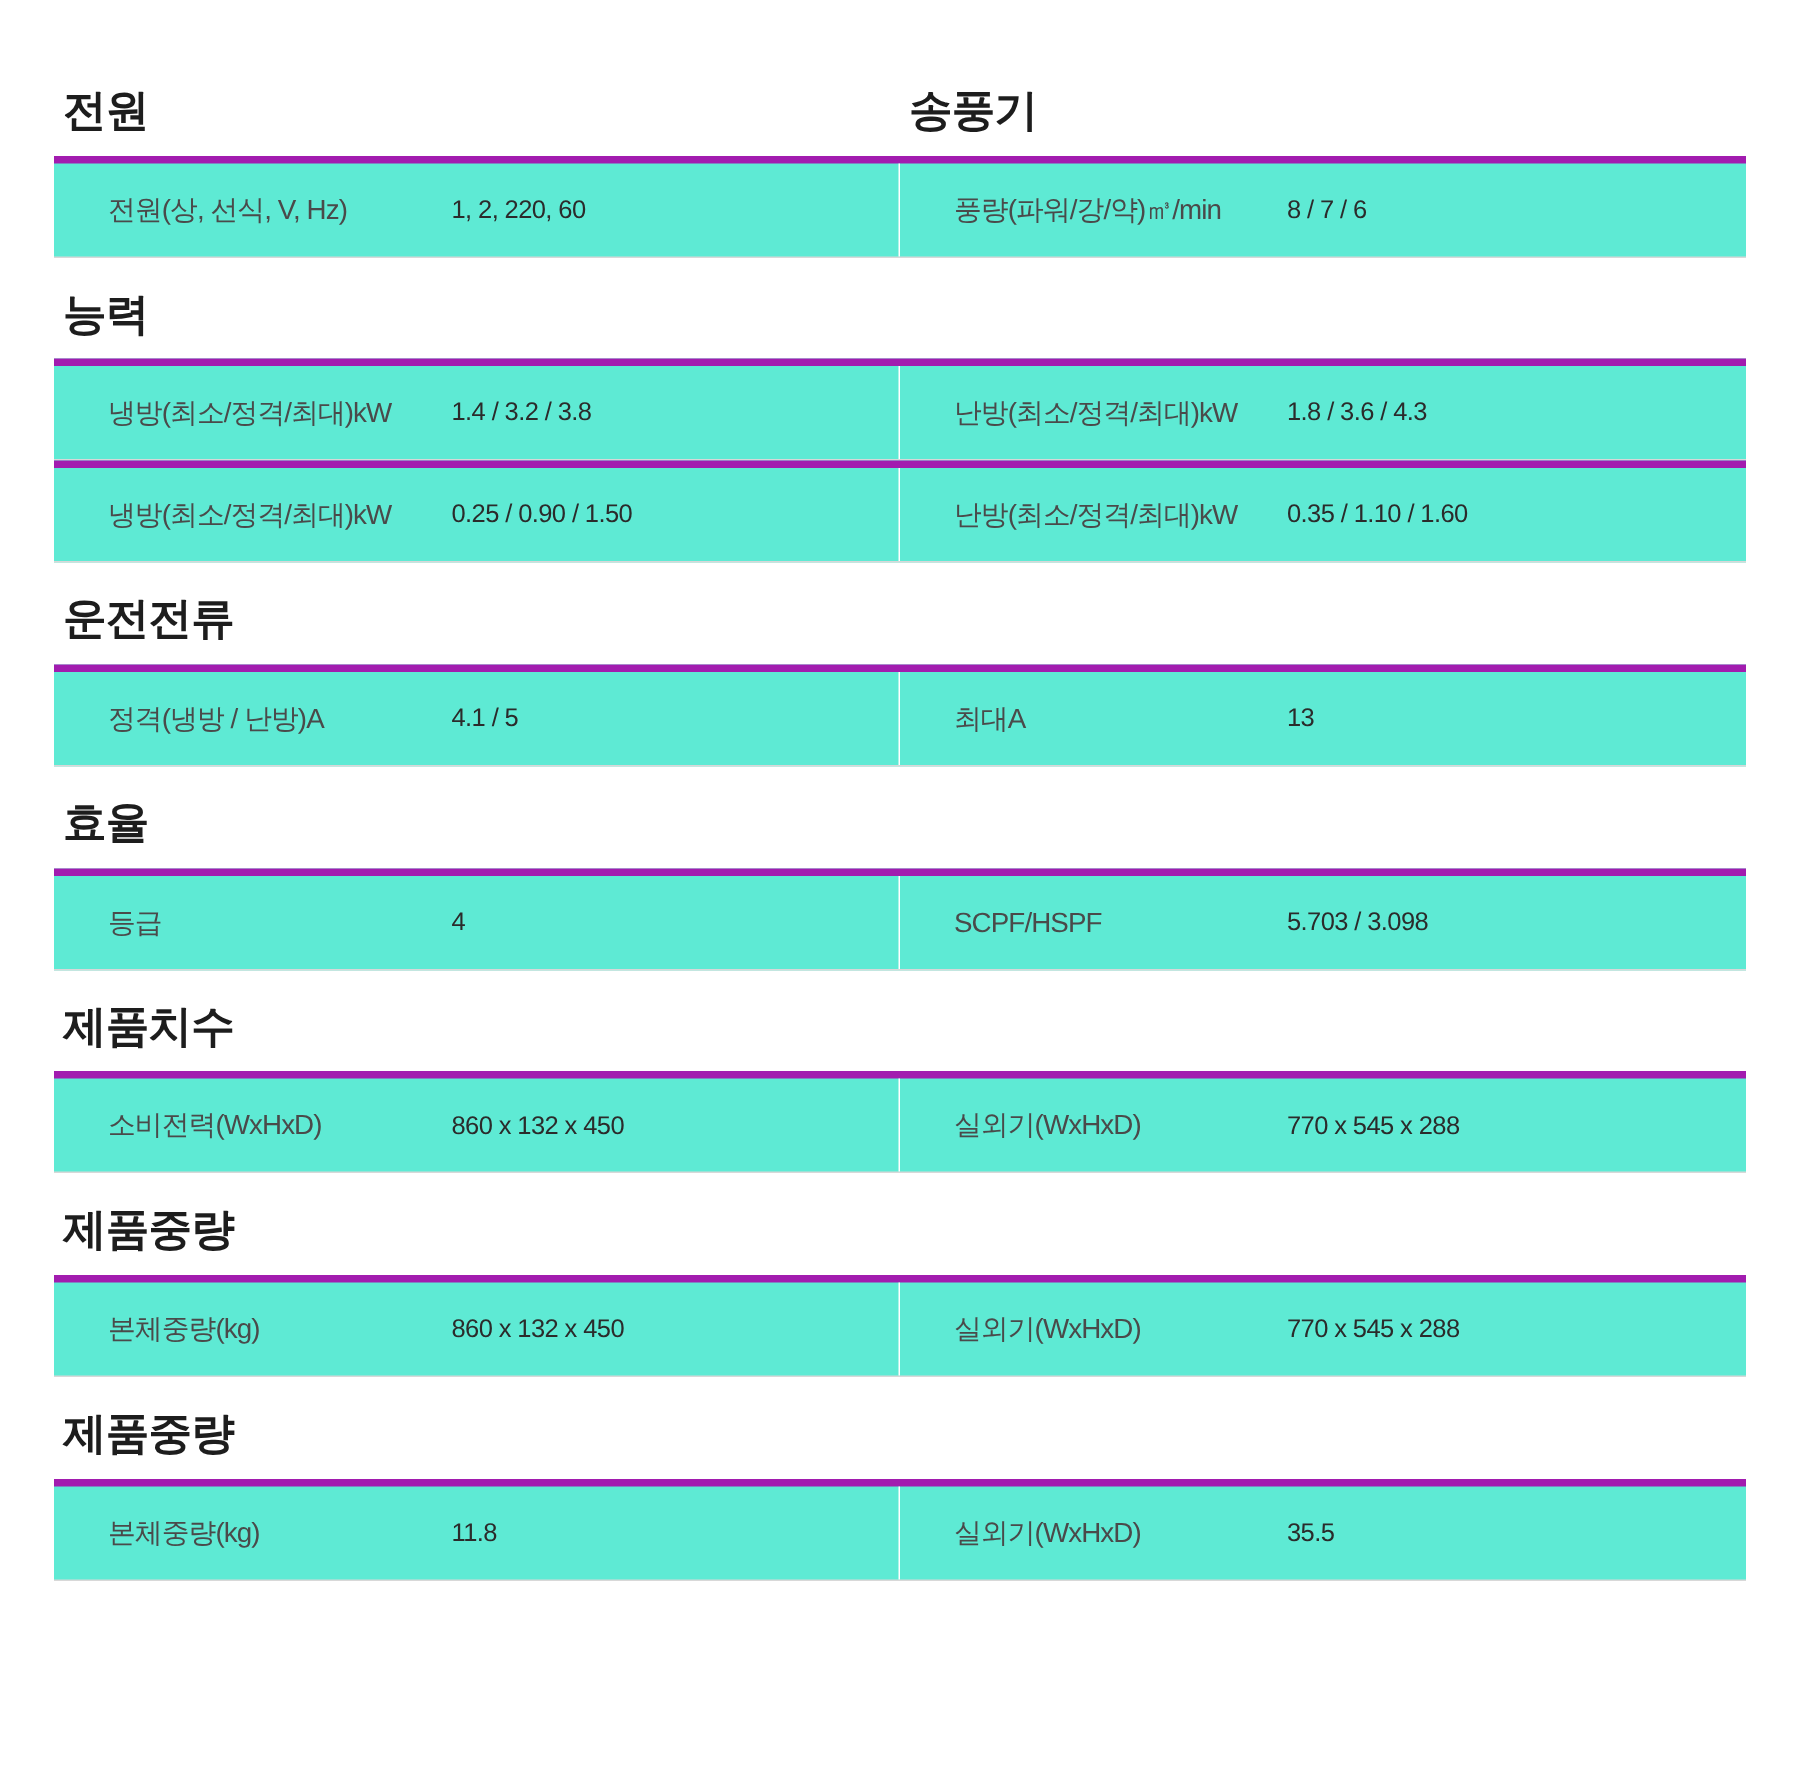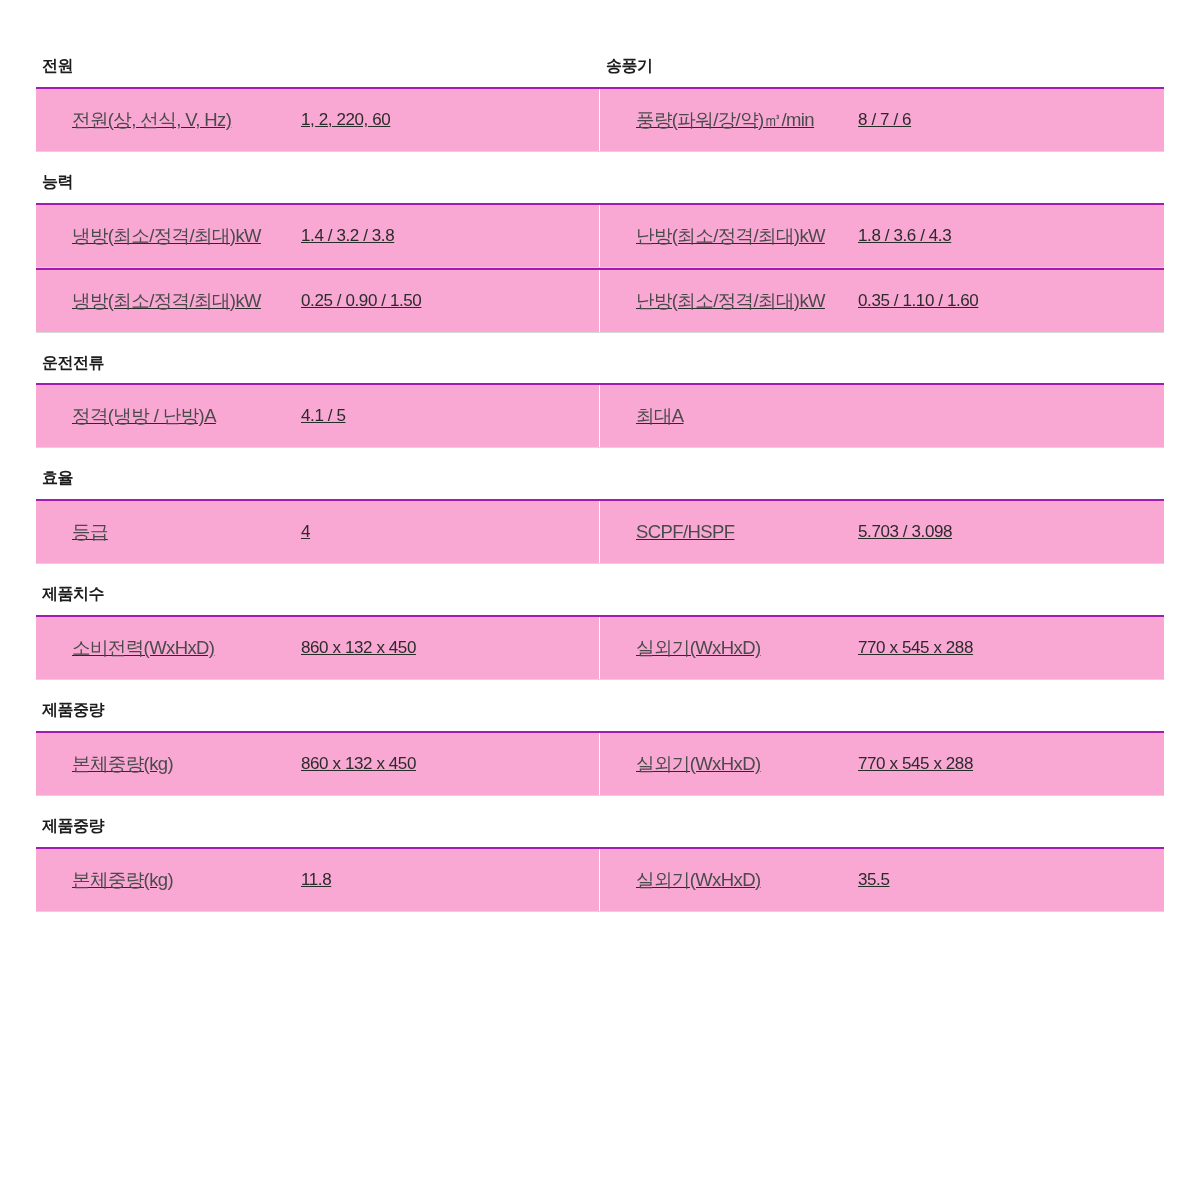--- a/index.html
+++ b/index.html
@@ -15,36 +15,35 @@
     color: #2b2b2b;
     overflow: hidden;
   }
   .spec-sheet {
     padding: 40px 36px 0 36px;
   }
   .spec-group {
     margin-bottom: 0;
   }
   .group-title {
-    font-size: 16px;
+    font-size: 29px;
     font-weight: bold;
     color: #1d1d1d;
     letter-spacing: -0.5px;
     padding: 20px 0 10px 6px;
     line-height: 1.3;
   }
   .group-title.first {
     padding-top: 16px;
   }
   .row {
     display: flex;
-    border-top: 2px solid #a21caf;
+    border-top: 5px solid #a21caf;
     border-bottom: 1px solid #d8d8d8;
-    background: #f9a8d4;
-    text-decoration: underline;
+    background: #5eead4;
   }
   .cell {
     flex: 1 1 50%;
     display: flex;
     align-items: center;
     min-height: 62px;
     padding: 8px 0;
   }
   .cell.left-cell {
     border-right: 1px solid #ffffff;
@@ -122,20 +121,21 @@
 
   <section class="spec-group">
     <div class="group-title">운전전류</div>
     <div class="row">
       <div class="cell left-cell">
         <div class="cell-label">정격(냉방 / 난방)A</div>
         <div class="cell-value">4.1 / 5</div>
       </div>
       <div class="cell">
         <div class="cell-label wide">최대A</div>
+        <div class="cell-value">13</div>
       </div>
     </div>
   </section>
 
   <section class="spec-group">
     <div class="group-title">효율</div>
     <div class="row">
       <div class="cell left-cell">
         <div class="cell-label">등급</div>
         <div class="cell-value">4</div>

